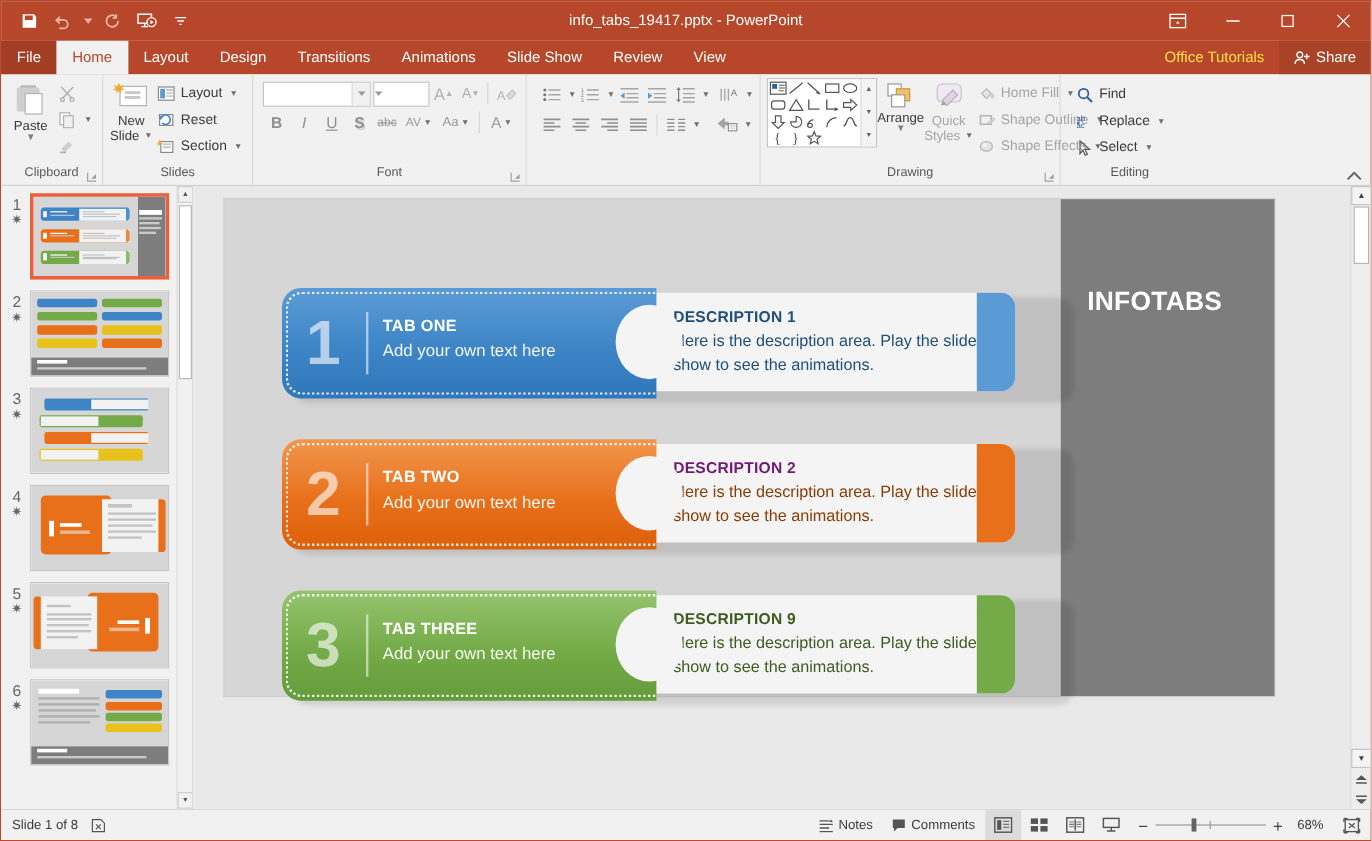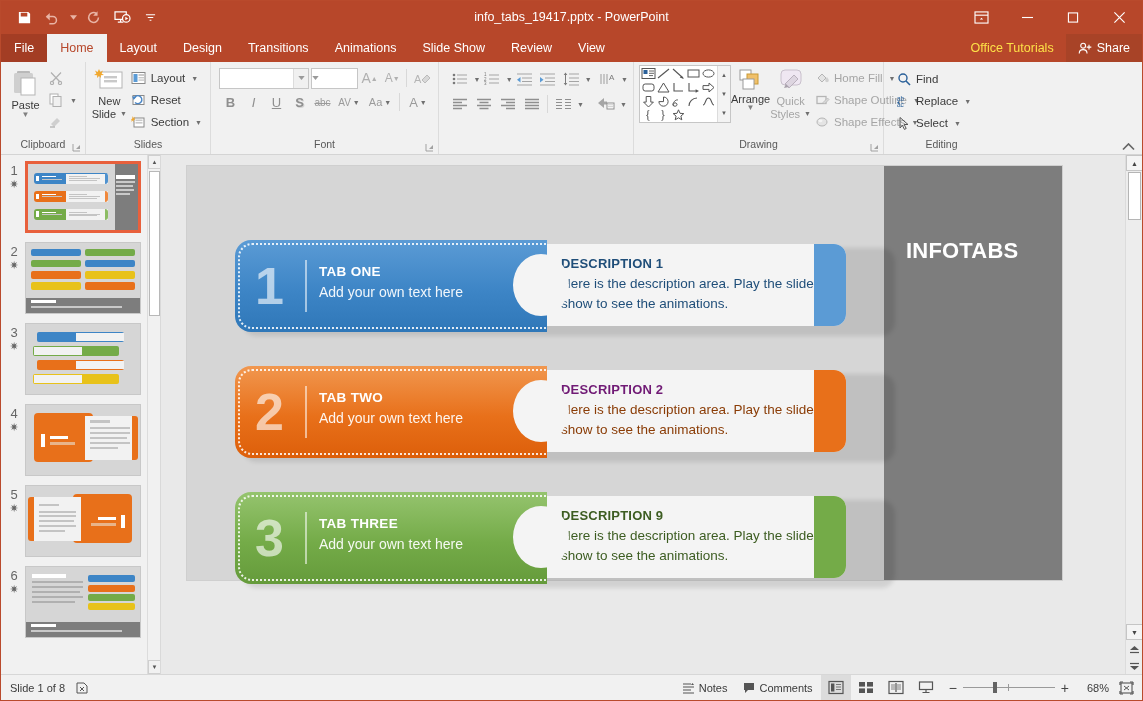--- a/index.html
+++ b/index.html
@@ -177,21 +177,21 @@
   .sb-right { margin-left: auto; display: flex; align-items: center; height: 25px; }
   .sb-item { display: flex; align-items: center; gap: 4px; padding: 0 8px; height: 25px; }
   .viewbtn { width: 30px; height: 25px; display: flex; align-items: center; justify-content: center; }
   .viewbtn.active { background: #dcdcdc; }
   .zoomctl { display: flex; align-items: center; gap: 6px; padding: 0 8px; }
   .zoomtrack { width: 92px; height: 1px; background: #9a9a9a; position: relative; }
   .zoomtrack .mid { position: absolute; left: 45px; top: -3px; width: 1px; height: 7px;
                     background: #9a9a9a; }
   .zoomtrack .knob { position: absolute; left: 30px; top: -5px; width: 4px; height: 11px;
                      background: #636363; }
-  .zoompct { width: 34px; text-align: right; }
+  .zoompct { width: 34px; text-align: center; }
   svg { display: block; }
 </style>
 </head>
 <body>
 
 <div class="app">
 
   <div class="titlebar">
     <div class="qat">
       <div class="qat-btn">

